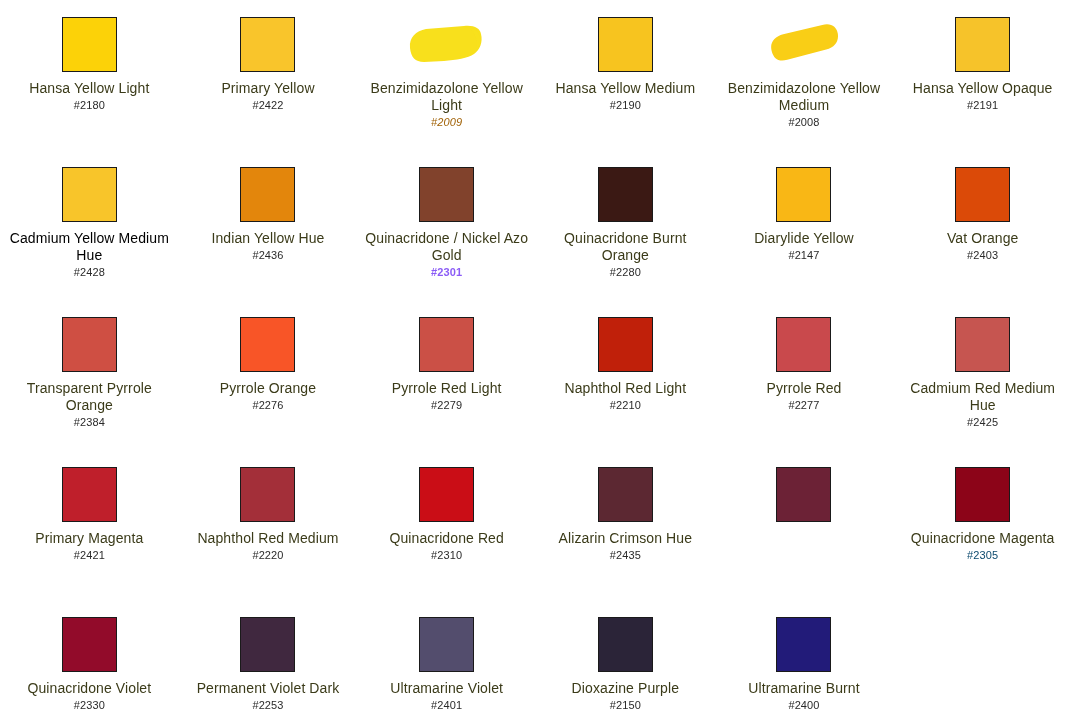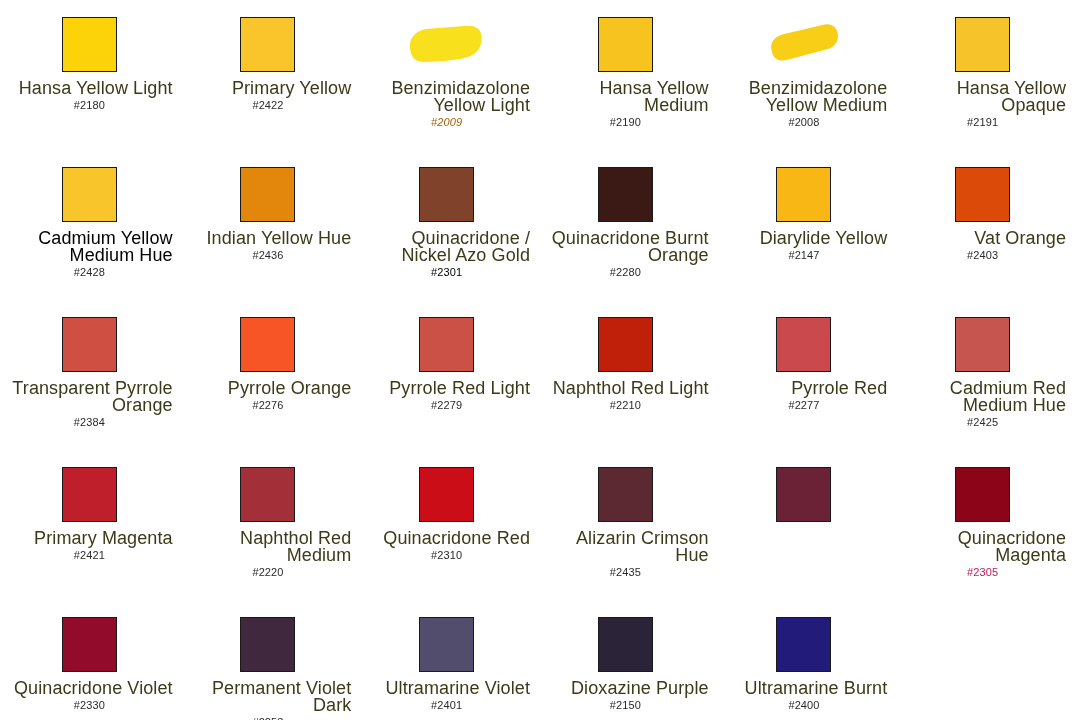--- a/index.html
+++ b/index.html
@@ -52,23 +52,22 @@
     height: 40px;
   }
   .labels {
     margin-top: 6px;
     text-align: center;
     line-height: 17px;
     width: 100%;
   }
   .name {
     color: #3b3b19;
-    font-size: 18px;
+    font-size: 14px;
     letter-spacing: 0.1px;
-    text-align: right;
   }
   .code {
     color: #2a2a2a;
     font-size: 11px;
     letter-spacing: 0.1px;
   }
 </style>
 </head>
 <body style="background: rgb(255, 255, 255);">
 
@@ -155,21 +154,21 @@
         <div class="name" style="color: rgb(59, 59, 25);">Indian Yellow Hue</div>
         <div class="code" style="color: rgb(42, 42, 42);">#2436</div>
       </div>
     </div>
     <div class="cell">
       <div class="swatch-wrap">
         <div class="swatch-square" style="background: rgb(129, 66, 44);"></div>
       </div>
       <div class="labels">
         <div class="name" style="color: rgb(59, 59, 25);">Quinacridone / Nickel Azo Gold</div>
-        <div class="code" style="color: #000000;">#2301</div>
+        <div class="code" style="color: #8b5cf6; font-weight: bold;">#2301</div>
       </div>
     </div>
     <div class="cell">
       <div class="swatch-wrap">
         <div class="swatch-square" style="background: rgb(59, 25, 20);"></div>
       </div>
       <div class="labels">
         <div class="name" style="color: rgb(59, 59, 25);">Quinacridone Burnt Orange</div>
         <div class="code" style="color: rgb(42, 42, 42);">#2280</div>
       </div>
@@ -286,21 +285,21 @@
       <div class="swatch-wrap">
         <div class="swatch-square" style="background: rgb(108, 34, 54);"></div>
       </div>
     </div>
     <div class="cell">
       <div class="swatch-wrap">
         <div class="swatch-square" style="background: rgb(140, 4, 24);"></div>
       </div>
       <div class="labels">
         <div class="name" style="color: rgb(59, 59, 25);">Quinacridone Magenta</div>
-        <div class="code" style="color: #be185d;">#2305</div>
+        <div class="code" style="color: #0c4a6e;">#2305</div>
       </div>
     </div>
     <div class="cell">
       <div class="swatch-wrap">
         <div class="swatch-square" style="background: rgb(146, 11, 42);"></div>
       </div>
       <div class="labels">
         <div class="name" style="color: rgb(59, 59, 25);">Quinacridone Violet</div>
         <div class="code" style="color: rgb(42, 42, 42);">#2330</div>
       </div>

